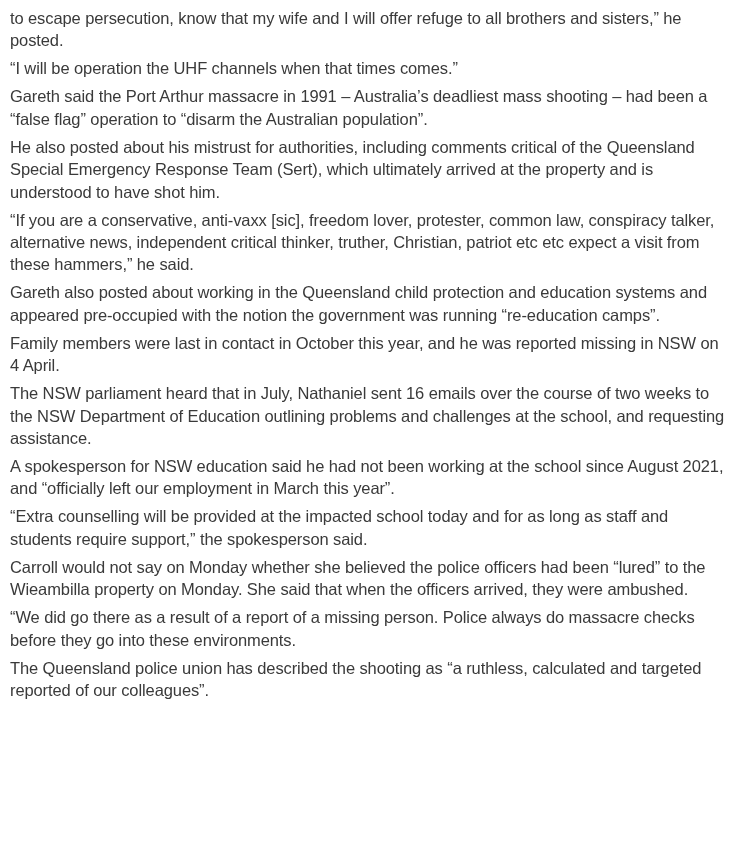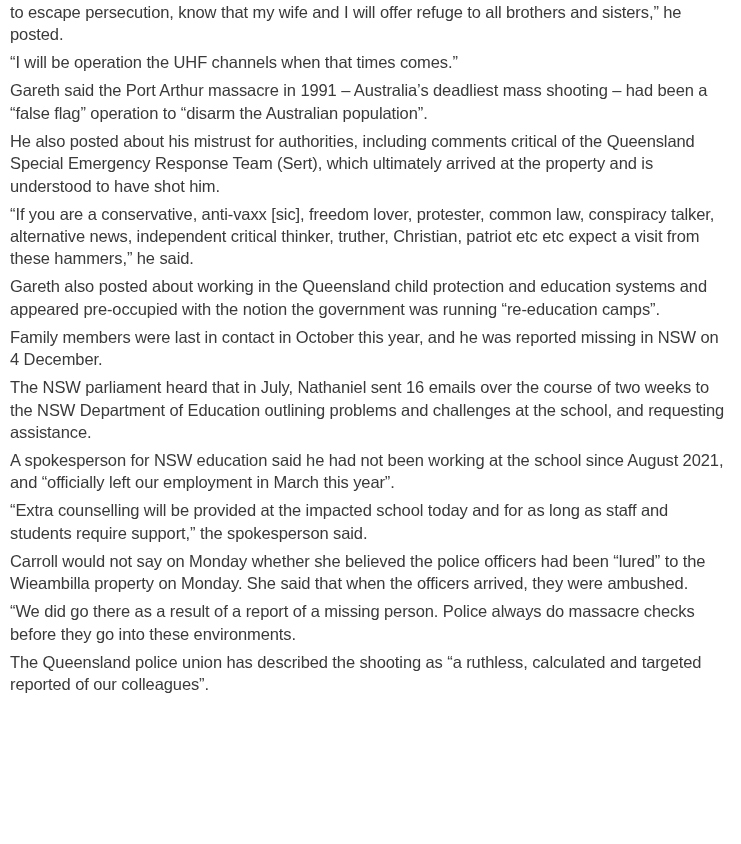--- a/index.html
+++ b/index.html
@@ -9,41 +9,41 @@
   }
   body {
     width: 741px;
     height: 844px;
     overflow: hidden;
     font-family: "Liberation Sans", "DejaVu Sans", sans-serif;
   }
   main.article-body {
     box-sizing: border-box;
     width: 741px;
-    padding: 1px 11px 0 10px;
+    padding: 7px 11px 0 10px;
   }
   main.article-body p {
     margin: 0 0 5.6px 0;
     font-size: 16.5px;
     line-height: 22.4px;
     color: #3a3a3a;
     letter-spacing: -0.1px;
     text-align: left;
   }
 </style>
 </head>
 <body>
 
 <main class="article-body">
   <p>to escape persecution, know that my wife and I will offer refuge to all brothers and sisters,” he posted.</p>
   <p>“I will be operation the UHF channels when that times comes.”</p>
   <p>Gareth said the Port Arthur massacre in 1991 – Australia’s deadliest mass shooting – had been a “false flag” operation to “disarm the Australian population”.</p>
   <p>He also posted about his mistrust for authorities, including comments critical of the Queensland Special Emergency Response Team (Sert), which ultimately arrived at the property and is understood to have shot him.</p>
   <p>“If you are a conservative, anti-vaxx [sic], freedom lover, protester, common law, conspiracy talker, alternative news, independent critical thinker, truther, Christian, patriot etc etc expect a visit from these hammers,” he said.</p>
   <p>Gareth also posted about working in the Queensland child protection and education systems and appeared pre-occupied with the notion the government was running “re-education camps”.</p>
-  <p>Family members were last in contact in October this year, and he was reported missing in NSW on 4 December.</p>
+  <p>Family members were last in contact in October this year, and he was reported missing in NSW on 4 April.</p>
   <p>The NSW parliament heard that in July, Nathaniel sent 16 emails over the course of two weeks to the NSW Department of Education outlining problems and challenges at the school, and requesting assistance.</p>
   <p>A spokesperson for NSW education said he had not been working at the school since August 2021, and “officially left our employment in March this year”.</p>
   <p>“Extra counselling will be provided at the impacted school today and for as long as staff and students require support,” the spokesperson said.</p>
   <p>Carroll would not say on Monday whether she believed the police officers had been “lured” to the Wieambilla property on Monday. She said that when the officers arrived, they were ambushed.</p>
   <p>“We did go there as a result of a report of a missing person. Police always do massacre checks before they go into these environments.</p>
   <p>The Queensland police union has described the shooting as “a ruthless, calculated and targeted reported of our colleagues”.</p>
 </main>
 
 </body></html>

